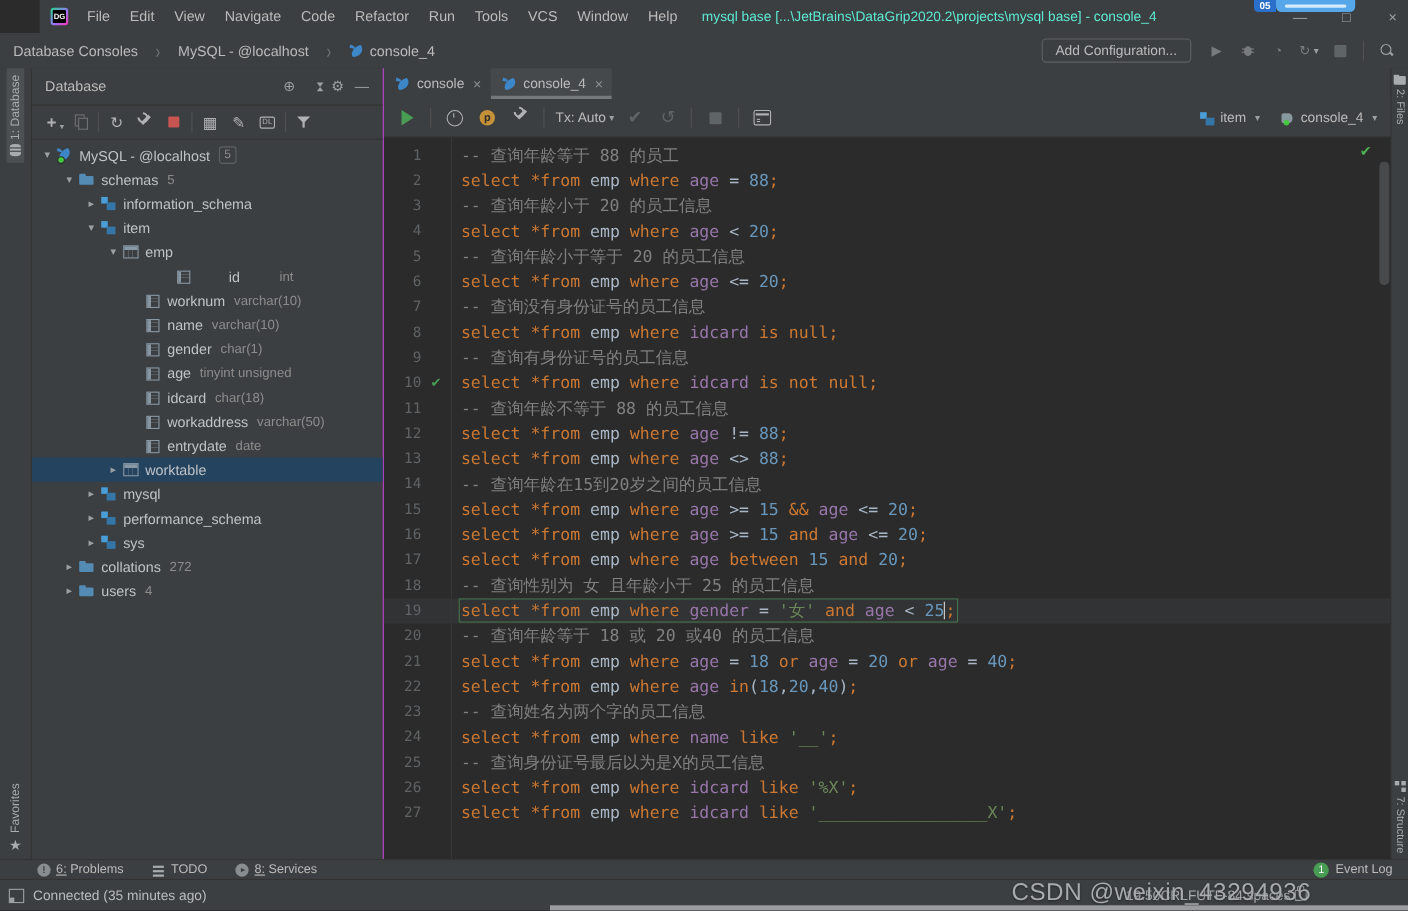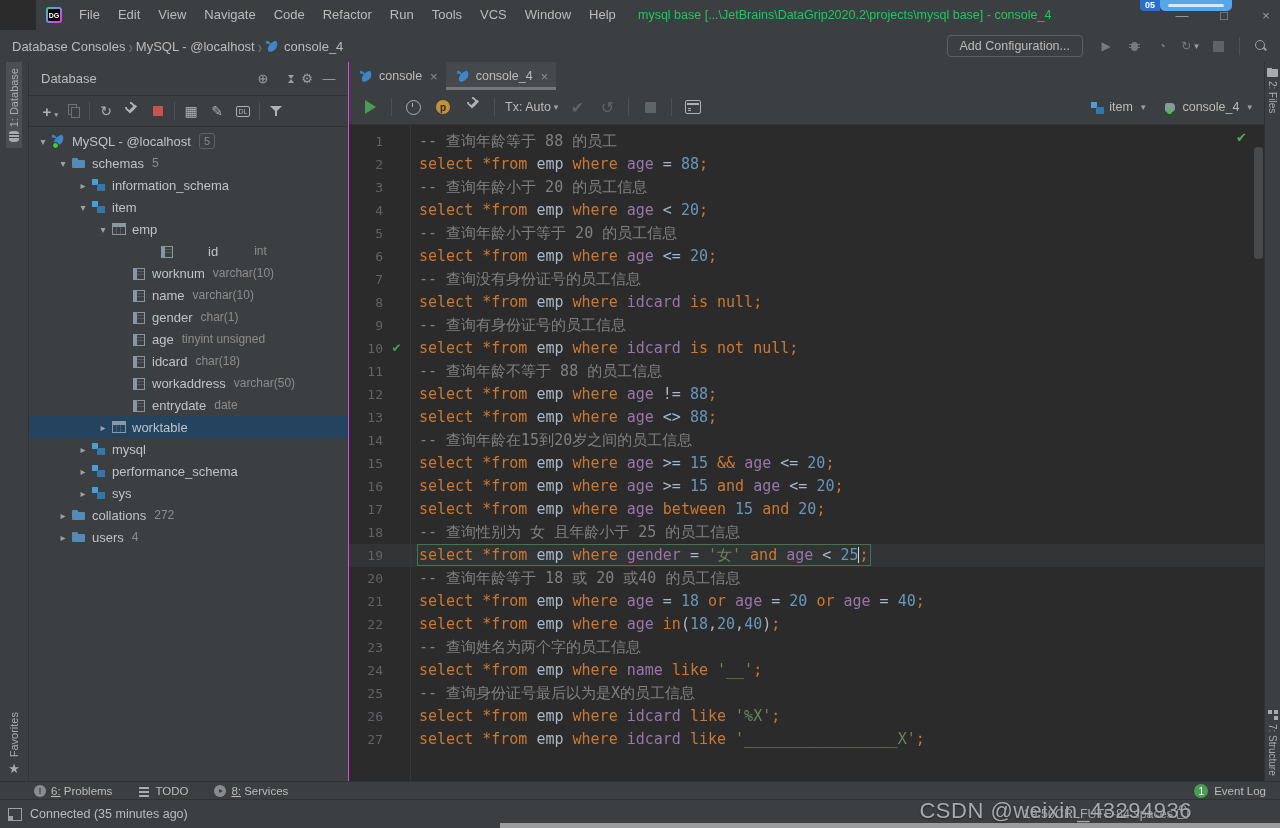--- a/index.html
+++ b/index.html
@@ -6,31 +6,31 @@
   .app{position:relative;width:1280px;height:828px;background:#2b2b2b;overflow:hidden;
        font-family:"Liberation Sans",sans-serif;color:#bbbbbb;-webkit-font-smoothing:antialiased;}
   
   .titlebar{position:absolute;top:0;left:0;right:0;height:30px;background:#3c3f41;display:flex;align-items:center;margin-left:36px;}
   .app-logo{width:16px;height:16px;margin:0 8px 0 10px;border-radius:3px;flex:none;
     background:linear-gradient(135deg,#21d789 0%,#9775f8 55%,#fc31b2 100%);position:relative;}
   .app-logo::after{content:"DG";position:absolute;inset:2px;background:#000;color:#fff;font-size:7px;font-weight:bold;
     display:flex;align-items:center;justify-content:center;border-radius:1px;}
   .menubar{display:flex;align-items:center;height:100%;}
   .menu-item{padding:0 9px;font-size:13px;color:#bbbbbb;line-height:30px;cursor:default;}
-  .win-title{position:absolute;left:602px;top:0;line-height:30px;font-size:12.5px;color:#22c55e;white-space:nowrap;}
+  .win-title{position:absolute;left:602px;top:0;line-height:30px;font-size:12.5px;color:#5eead4;white-space:nowrap;}
   .win-controls{position:absolute;right:6px;top:0;height:30px;display:flex;align-items:center;gap:26px;color:#9da0a3;}
   .wc{font-size:13px;width:16px;text-align:center;cursor:default;}
   .overlay-badge{position:absolute;right:48px;top:0;height:11px;display:flex;}
   .ob-num{background:#2a6fc9;color:#fff;font-size:9px;font-weight:bold;padding:0 5px;border-radius:0 0 0 4px;line-height:11px;}
   .ob-pill{width:72px;background:#56a7ea;border-radius:0 0 5px 5px;position:relative;}
   .ob-pill::after{content:"";position:absolute;left:8px;right:8px;top:4px;height:3px;background:rgba(255,255,255,.75);border-radius:2px;}
   
   .navbar{position:absolute;top:30px;left:0;right:0;height:32px;background:#3c3f41;border-bottom:1px solid #323232;
     display:flex;align-items:center;}
-  .breadcrumbs{display:flex;align-items:center;padding-left:12px;font-size:13px;gap:0;}
+  .breadcrumbs{display:flex;align-items:center;padding-left:12px;font-size:13px;gap:13px;}
   .bc-item{display:flex;align-items:center;gap:5px;color:#bbbbbb;cursor:default;}
   .bc-sep{color:#6e7377;font-size:13px;padding:0 3px;transform:scaleY(1.4);}
   .nav-right{position:absolute;right:10px;top:0;height:32px;display:flex;align-items:center;gap:10px;}
   .add-config{background:transparent;border:1px solid #5e6163;border-radius:4px;color:#bbbbbb;
     font-family:"Liberation Sans",sans-serif;font-size:12.5px;padding:3px 12px;margin-right:4px;}
   .nav-ic{width:18px;height:18px;position:relative;display:flex;align-items:center;justify-content:center;color:#787b7e;font-size:12px;}
   .vdiv{width:1px;height:18px;background:#515151;margin:0 2px;}
   
   .ic{display:inline-block;width:16px;height:16px;position:relative;flex:none;vertical-align:middle;}
   .ic.sm{width:14px;height:14px;}

